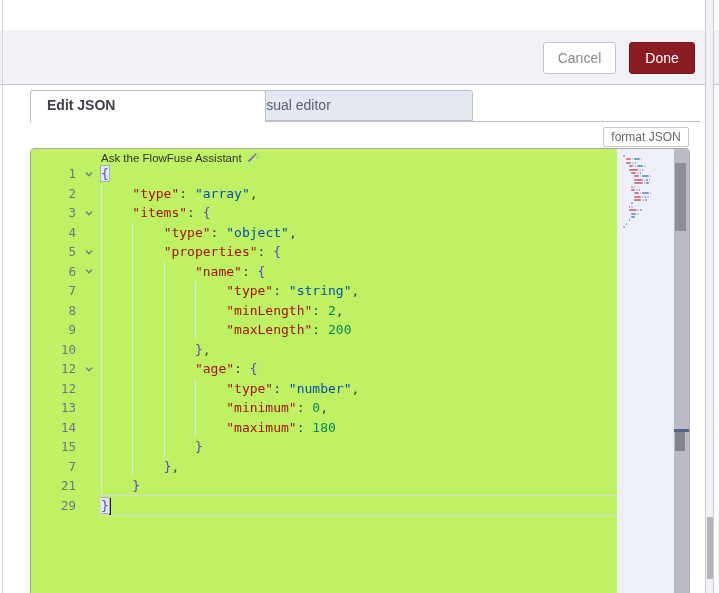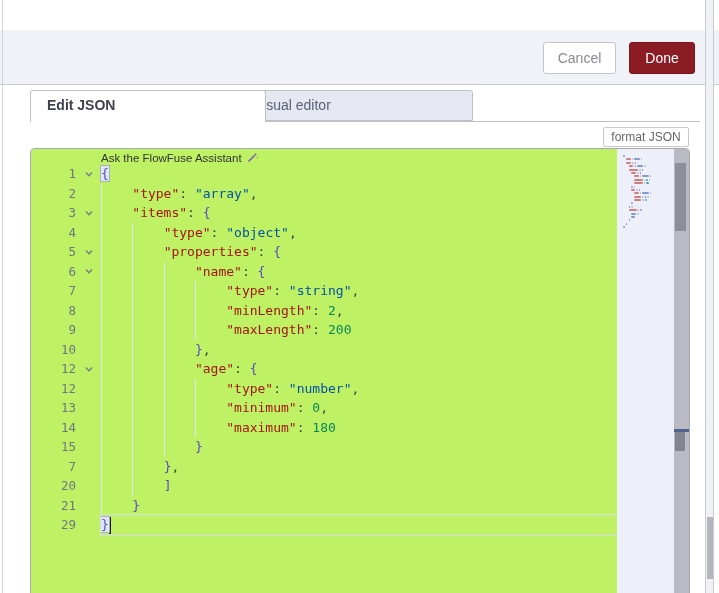--- a/index.html
+++ b/index.html
@@ -124,21 +124,20 @@
         <div class="code-line"><div class="gutter-num">9</div><div class="gutter-fold"></div><div class="line-content"><div class="guide" style="left: 0ch;"></div><div class="guide" style="left: 4ch;"></div><div class="guide" style="left: 8ch;"></div><div class="guide" style="left: 12ch;"></div>                <span class="tok-k">"maxLength"</span><span class="tok-p">: </span><span class="tok-num">200</span></div></div>
         <div class="code-line"><div class="gutter-num">10</div><div class="gutter-fold"></div><div class="line-content"><div class="guide" style="left: 0ch;"></div><div class="guide" style="left: 4ch;"></div><div class="guide" style="left: 8ch;"></div>            <span class="tok-b">}</span><span class="tok-p">,</span></div></div>
         <div class="code-line"><div class="gutter-num">12</div><div class="gutter-fold"><svg width="10" height="10" viewBox="0 0 10 10">
               <path d="M2 3.5 L5 6.7 L8 3.5" stroke="#747a85" fill="none" stroke-width="1.3"></path>
             </svg></div><div class="line-content"><div class="guide" style="left: 0ch;"></div><div class="guide" style="left: 4ch;"></div><div class="guide" style="left: 8ch;"></div>            <span class="tok-k">"age"</span><span class="tok-p">: </span><span class="tok-b">{</span></div></div>
         <div class="code-line"><div class="gutter-num">12</div><div class="gutter-fold"></div><div class="line-content"><div class="guide" style="left: 0ch;"></div><div class="guide" style="left: 4ch;"></div><div class="guide" style="left: 8ch;"></div><div class="guide" style="left: 12ch;"></div>                <span class="tok-k">"type"</span><span class="tok-p">: </span><span class="tok-s">"number"</span><span class="tok-p">,</span></div></div>
         <div class="code-line"><div class="gutter-num">13</div><div class="gutter-fold"></div><div class="line-content"><div class="guide" style="left: 0ch;"></div><div class="guide" style="left: 4ch;"></div><div class="guide" style="left: 8ch;"></div><div class="guide" style="left: 12ch;"></div>                <span class="tok-k">"minimum"</span><span class="tok-p">: </span><span class="tok-num">0</span><span class="tok-p">,</span></div></div>
         <div class="code-line"><div class="gutter-num">14</div><div class="gutter-fold"></div><div class="line-content"><div class="guide" style="left: 0ch;"></div><div class="guide" style="left: 4ch;"></div><div class="guide" style="left: 8ch;"></div><div class="guide" style="left: 12ch;"></div>                <span class="tok-k">"maximum"</span><span class="tok-p">: </span><span class="tok-num">180</span></div></div>
         <div class="code-line"><div class="gutter-num">15</div><div class="gutter-fold"></div><div class="line-content"><div class="guide" style="left: 0ch;"></div><div class="guide" style="left: 4ch;"></div><div class="guide" style="left: 8ch;"></div>            <span class="tok-b">}</span></div></div>
         <div class="code-line"><div class="gutter-num">7</div><div class="gutter-fold"></div><div class="line-content"><div class="guide" style="left: 0ch;"></div><div class="guide" style="left: 4ch;"></div>        <span class="tok-b">}</span><span class="tok-p">,</span></div></div>
-        <div class="code-line"><div class="gutter-num">20</div><div class="gutter-fold"></div><div class="line-content"><div class="guide" style="left: 0ch;"></div><div class="guide" style="left: 4ch;"></div>        <span class="tok-b">]</span></div></div>
         <div class="code-line"><div class="gutter-num">21</div><div class="gutter-fold"></div><div class="line-content"><div class="guide" style="left: 0ch;"></div>    <span class="tok-b">}</span></div></div>
         <div class="code-line"><div class="gutter-num">29</div><div class="gutter-fold"></div><div class="line-content current-line"><span class="tok-mb">}</span><span class="cursor"></span></div></div>
       </div>
 
     <div class="minimap" id="minimap">
         <div class="mini-line"><span class="mini-seg" style="width: 0px; background: transparent;"></span><span class="mini-seg" style="width: 1.5px; background: rgb(154, 143, 214);"></span></div>
         <div class="mini-line"><span class="mini-seg" style="width: 2.8px; background: transparent;"></span><span class="mini-seg" style="width: 4.8px; background: rgb(208, 127, 127);"></span><span class="mini-seg" style="width: 1.5px; background: rgb(185, 189, 208);"></span><span class="mini-seg" style="width: 5.6px; background: rgb(127, 155, 208);"></span><span class="mini-seg" style="width: 1.5px; background: rgb(185, 189, 208);"></span></div>
         <div class="mini-line"><span class="mini-seg" style="width: 2.8px; background: transparent;"></span><span class="mini-seg" style="width: 5.6px; background: rgb(208, 127, 127);"></span><span class="mini-seg" style="width: 1.5px; background: rgb(185, 189, 208);"></span><span class="mini-seg" style="width: 1.5px; background: rgb(154, 143, 214);"></span></div>
         <div class="mini-line"><span class="mini-seg" style="width: 5.6px; background: transparent;"></span><span class="mini-seg" style="width: 4.8px; background: rgb(208, 127, 127);"></span><span class="mini-seg" style="width: 1.5px; background: rgb(185, 189, 208);"></span><span class="mini-seg" style="width: 6.4px; background: rgb(127, 155, 208);"></span><span class="mini-seg" style="width: 1.5px; background: rgb(185, 189, 208);"></span></div>
         <div class="mini-line"><span class="mini-seg" style="width: 5.6px; background: transparent;"></span><span class="mini-seg" style="width: 9.6px; background: rgb(208, 127, 127);"></span><span class="mini-seg" style="width: 1.5px; background: rgb(185, 189, 208);"></span><span class="mini-seg" style="width: 1.5px; background: rgb(154, 143, 214);"></span></div>

